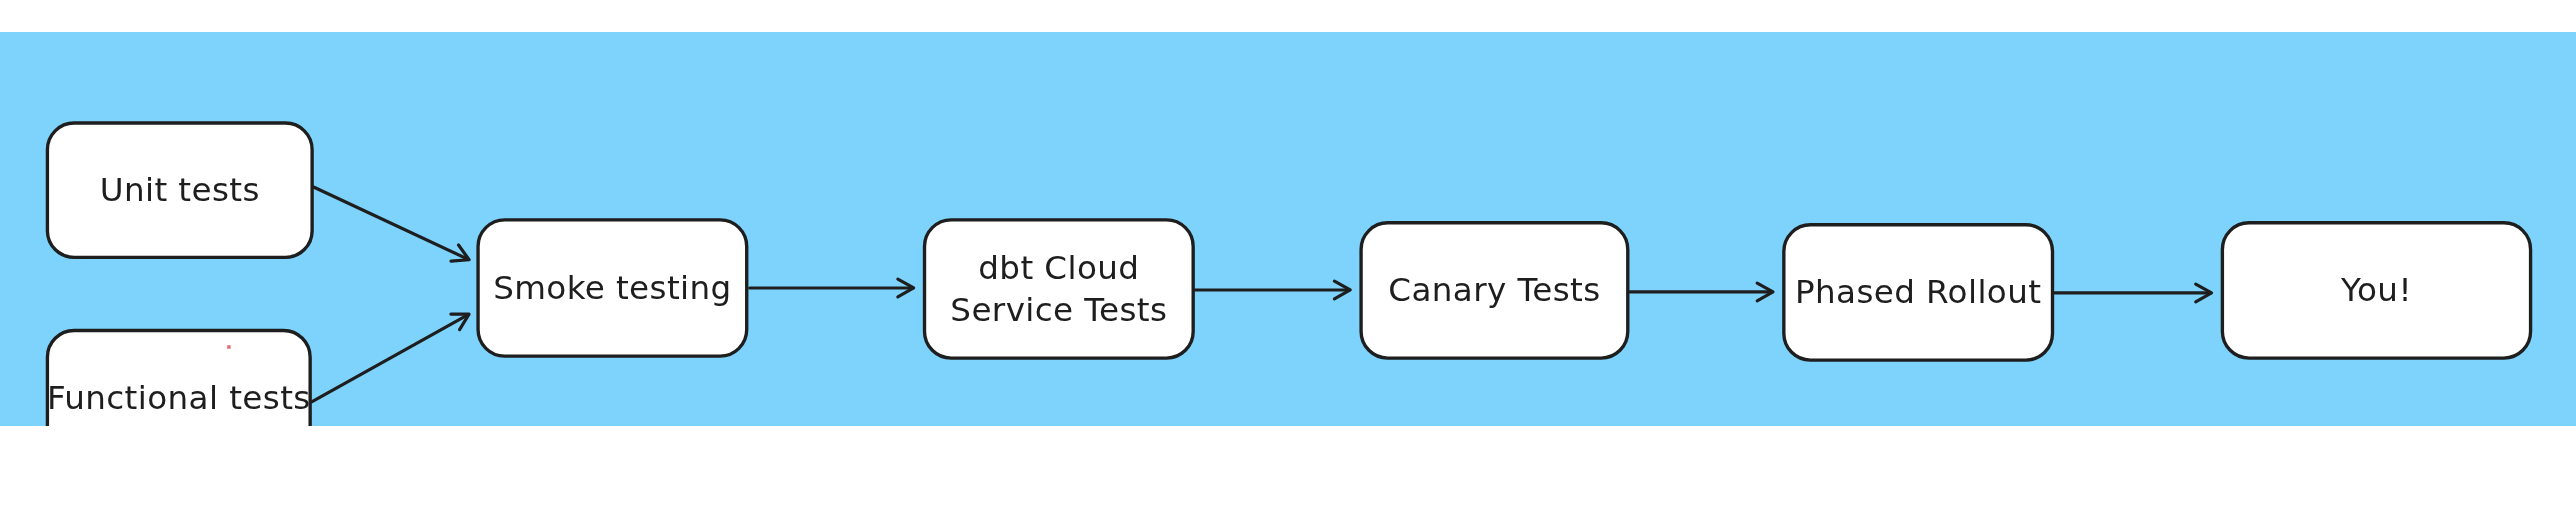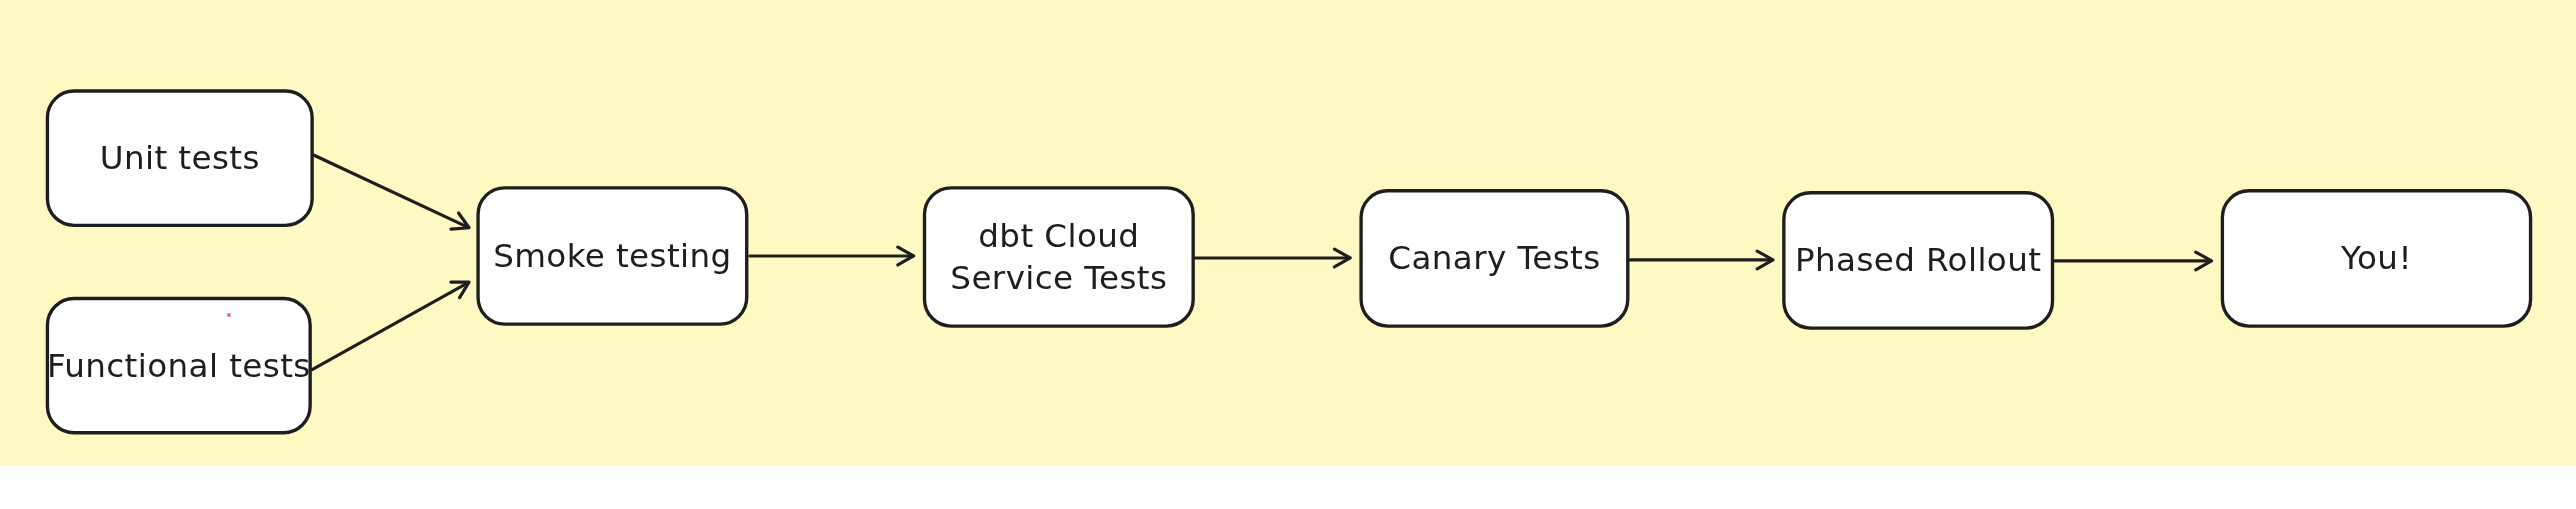--- a/index.html
+++ b/index.html
@@ -3,23 +3,24 @@
 <meta charset="utf-8">
 <style>
   html, body {
     margin: 0;
     padding: 0;
     background: #ffffff;
   }
   #canvas {
     position: relative;
     width: 2576px;
-    height: 466px;
-    background: #fef9c3;
+    height: 394px;
+    background: #7dd3fc;
     overflow: hidden;
+    margin-top: 32px;
   }
   svg text {
     font-family: "DejaVu Sans", sans-serif;
     font-size: 33px;
     letter-spacing: 0.4px;
     fill: #1e1e1e;
   }
   .node-rect {
     fill: #ffffff;
     stroke: #1e1e1e;

